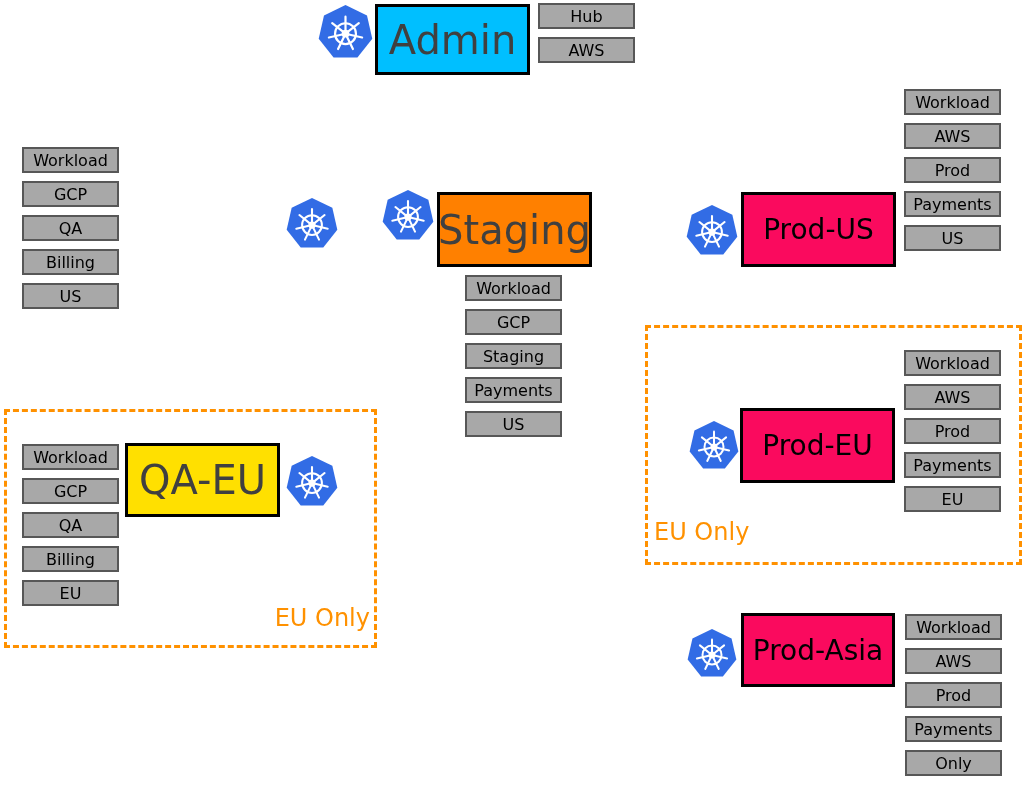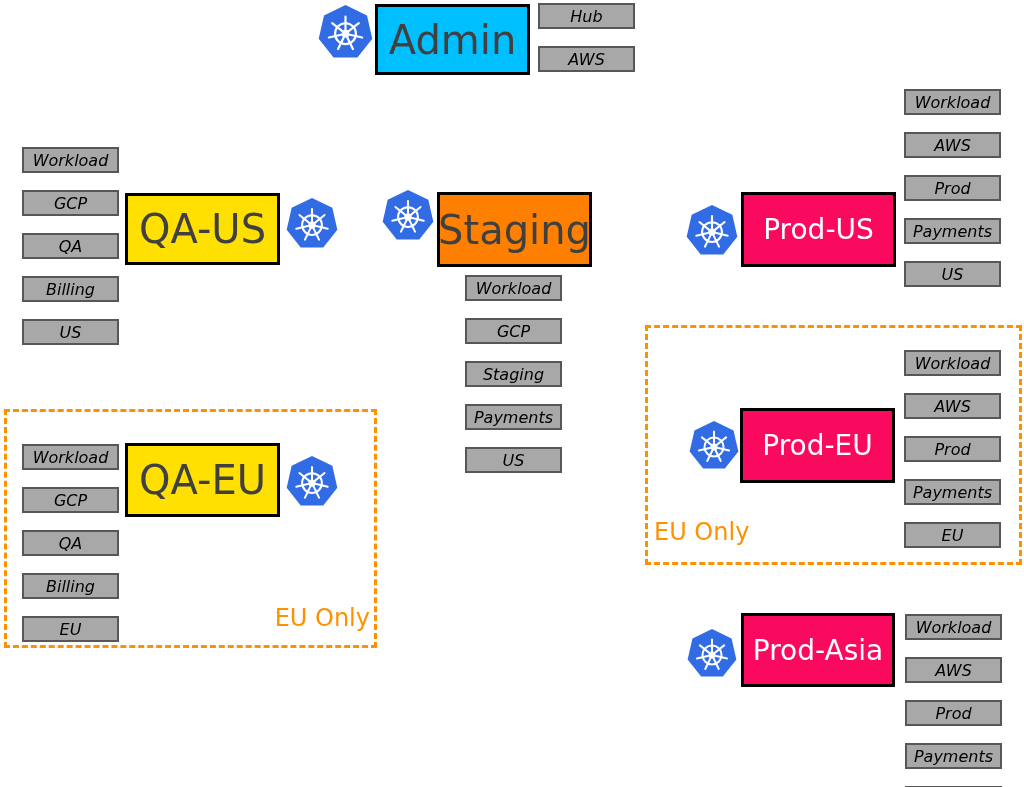--- a/index.html
+++ b/index.html
@@ -18,22 +18,22 @@
     position:relative;width:1024px;height:787px;background:#fff;overflow:hidden;
     font-family:"DejaVu Sans","Liberation Sans",sans-serif;
   }
   .node{
     position:absolute;display:flex;align-items:center;justify-content:center;
     border:3px solid #000;font-size:40px;color:#404040;white-space:nowrap;
   }
   .node.admin{background:var(--admin-fill);}
   .node.qa{background:var(--qa-fill);}
   .node.staging{background:var(--staging-fill);}
-  .node.prod{background:var(--prod-fill);color:#ffffff;font-size:28px;}
-  .tag-stack{position:absolute;display:flex;flex-direction:column;gap:17px;font-style:italic;}
+  .node.prod{background:var(--prod-fill);color:#000000;font-size:28px;}
+  .tag-stack{position:absolute;display:flex;flex-direction:column;gap:8px;}
   .tag{
     width:97px;height:26px;background:var(--tag-bg);border:2px solid var(--tag-border);
     display:flex;align-items:center;justify-content:center;
     font-size:16px;color:#000;white-space:nowrap;
   }
   .k8s{position:absolute;display:block;}
   .k8s svg{display:block;width:100%;height:100%;}
   .zone{position:absolute;border:3px dashed var(--eu-zone);}
   .zone-label{
     position:absolute;color:var(--eu-zone);font-size:24px;white-space:nowrap;
@@ -106,21 +106,20 @@
       <div class="tag">AWS</div>
     </div>
 
   <div id="tags-qa-us" class="tag-stack">
       <div class="tag">Workload</div>
       <div class="tag">GCP</div>
       <div class="tag">QA</div>
       <div class="tag">Billing</div>
       <div class="tag">US</div>
     </div>
-  <div id="node-qa-us" class="node qa">QA-US</div>
   <span id="icon-qa-us" class="k8s">
       <svg viewBox="0 0 100 100">
         <use href="#k8s-sym"></use>
       </svg>
     </span>
 
   <span id="icon-staging" class="k8s">
       <svg viewBox="0 0 100 100">
         <use href="#k8s-sym"></use>
       </svg>

